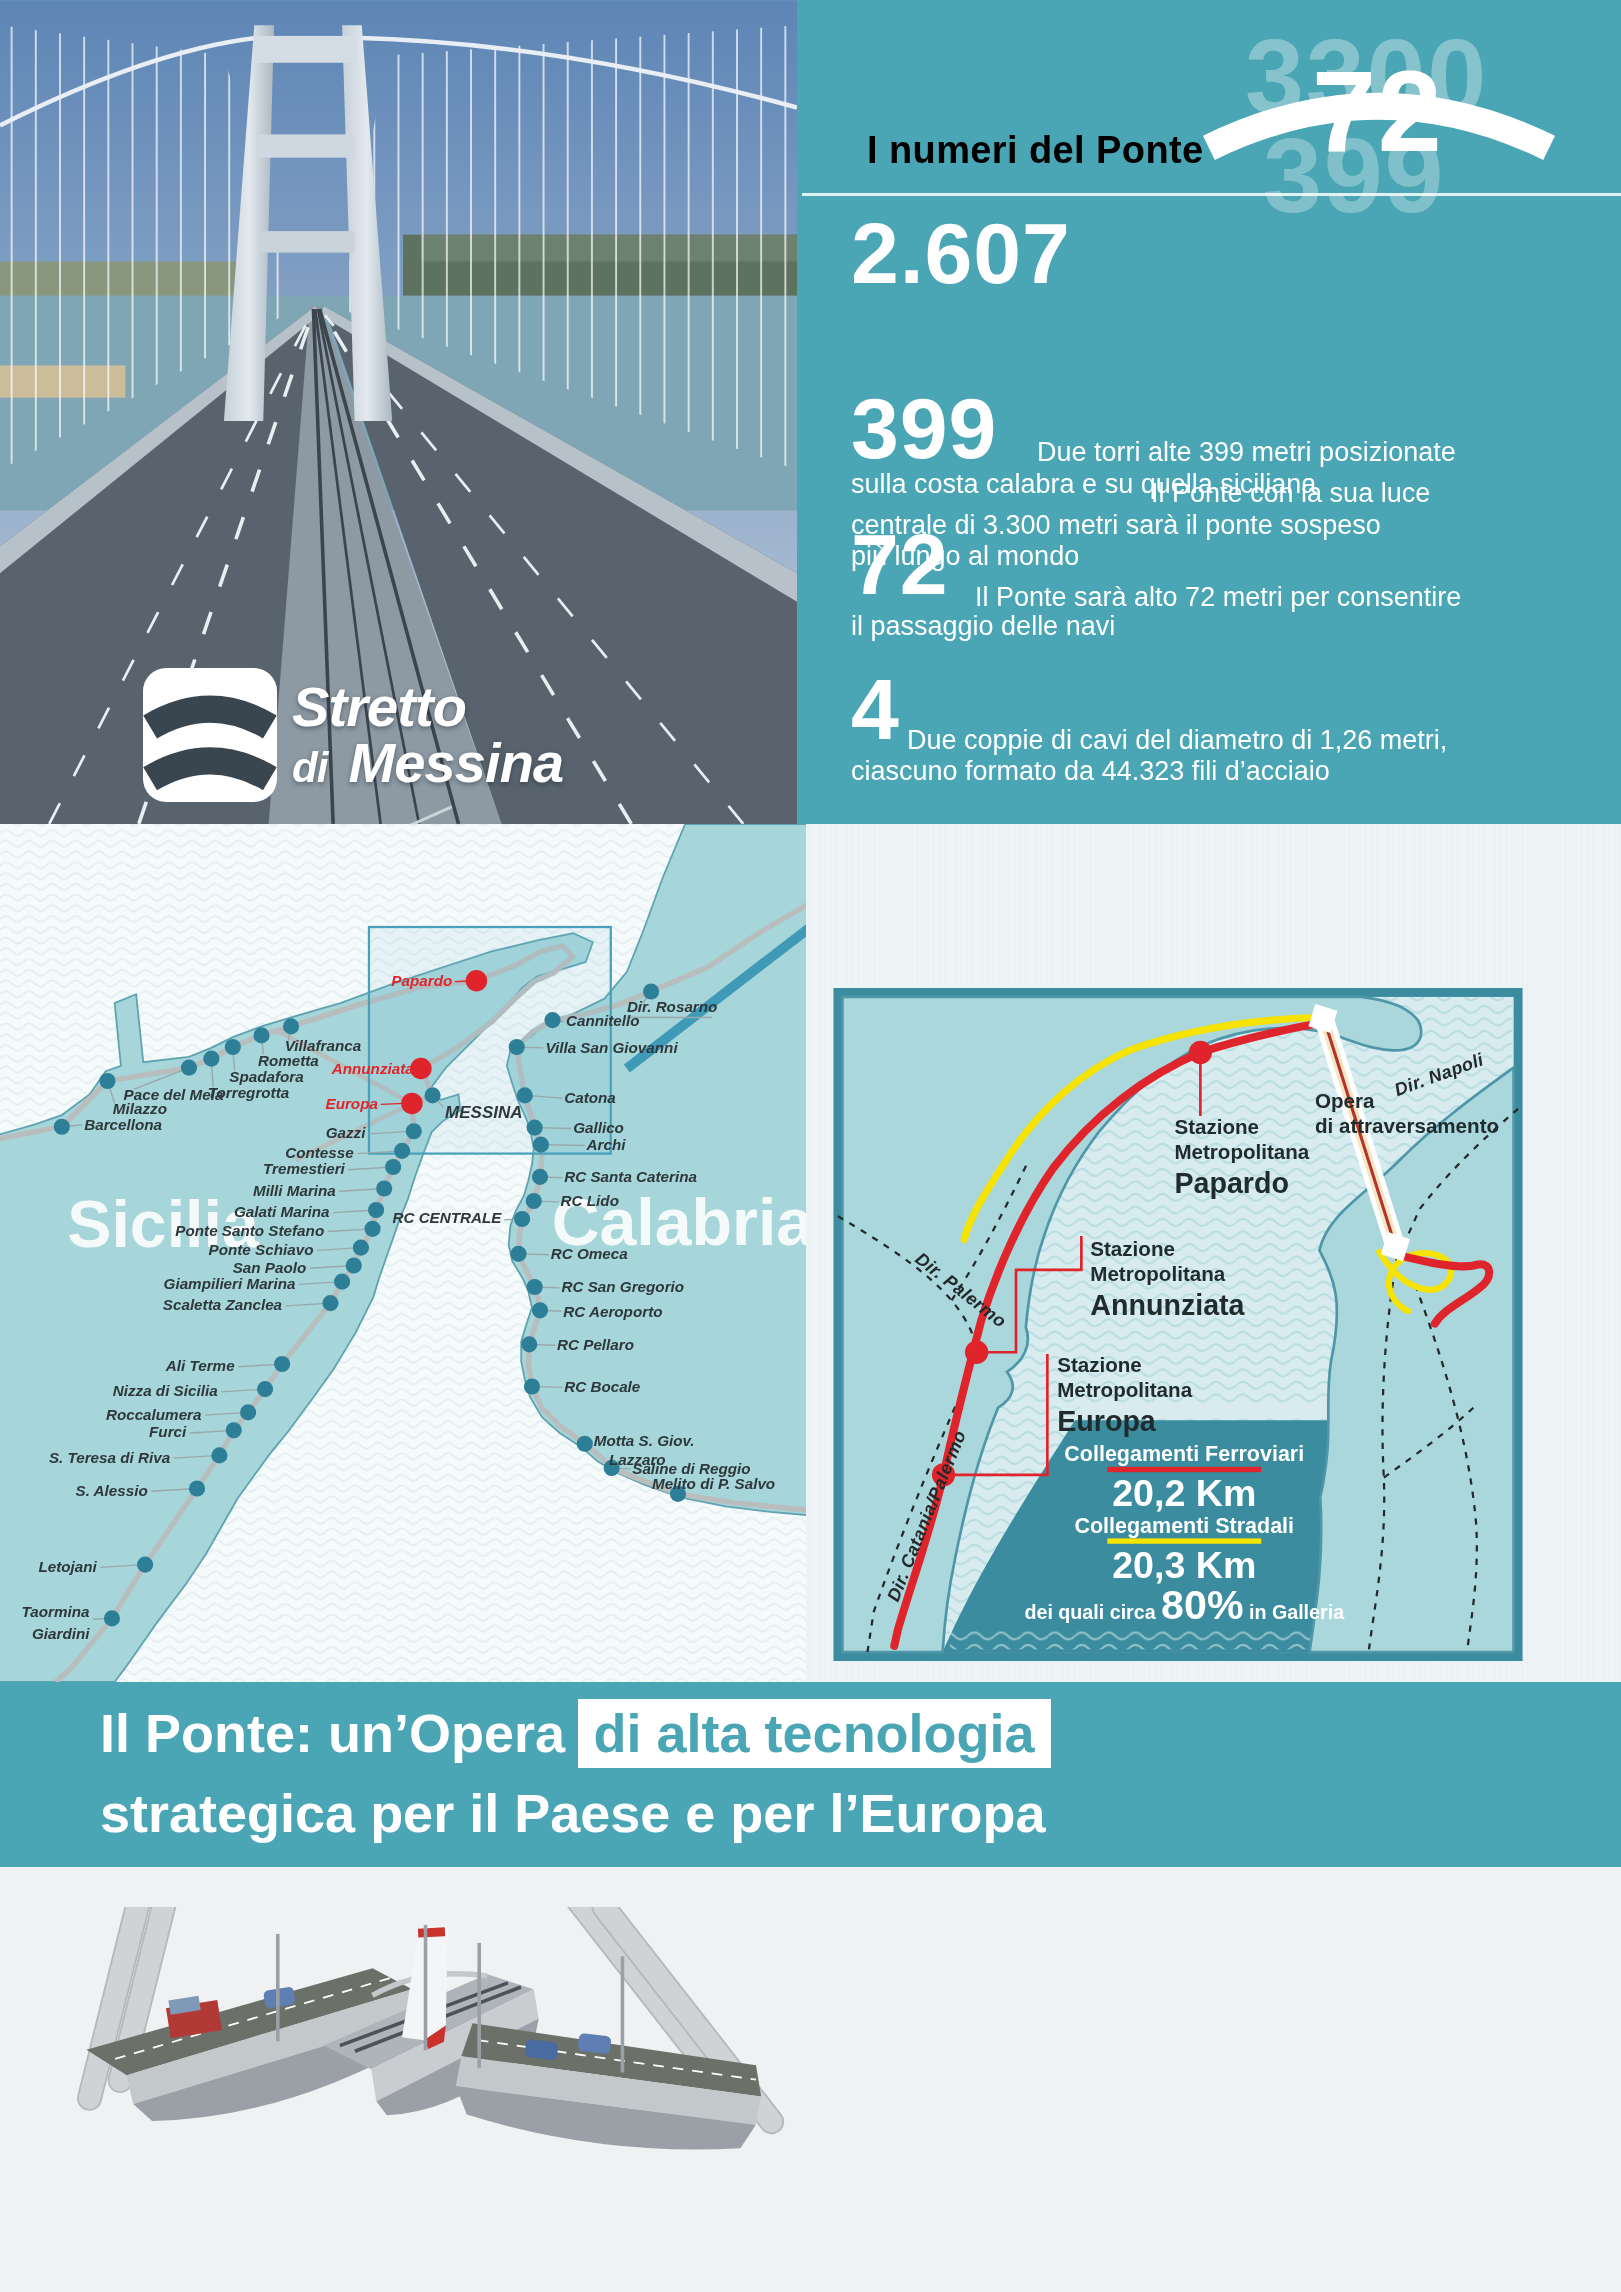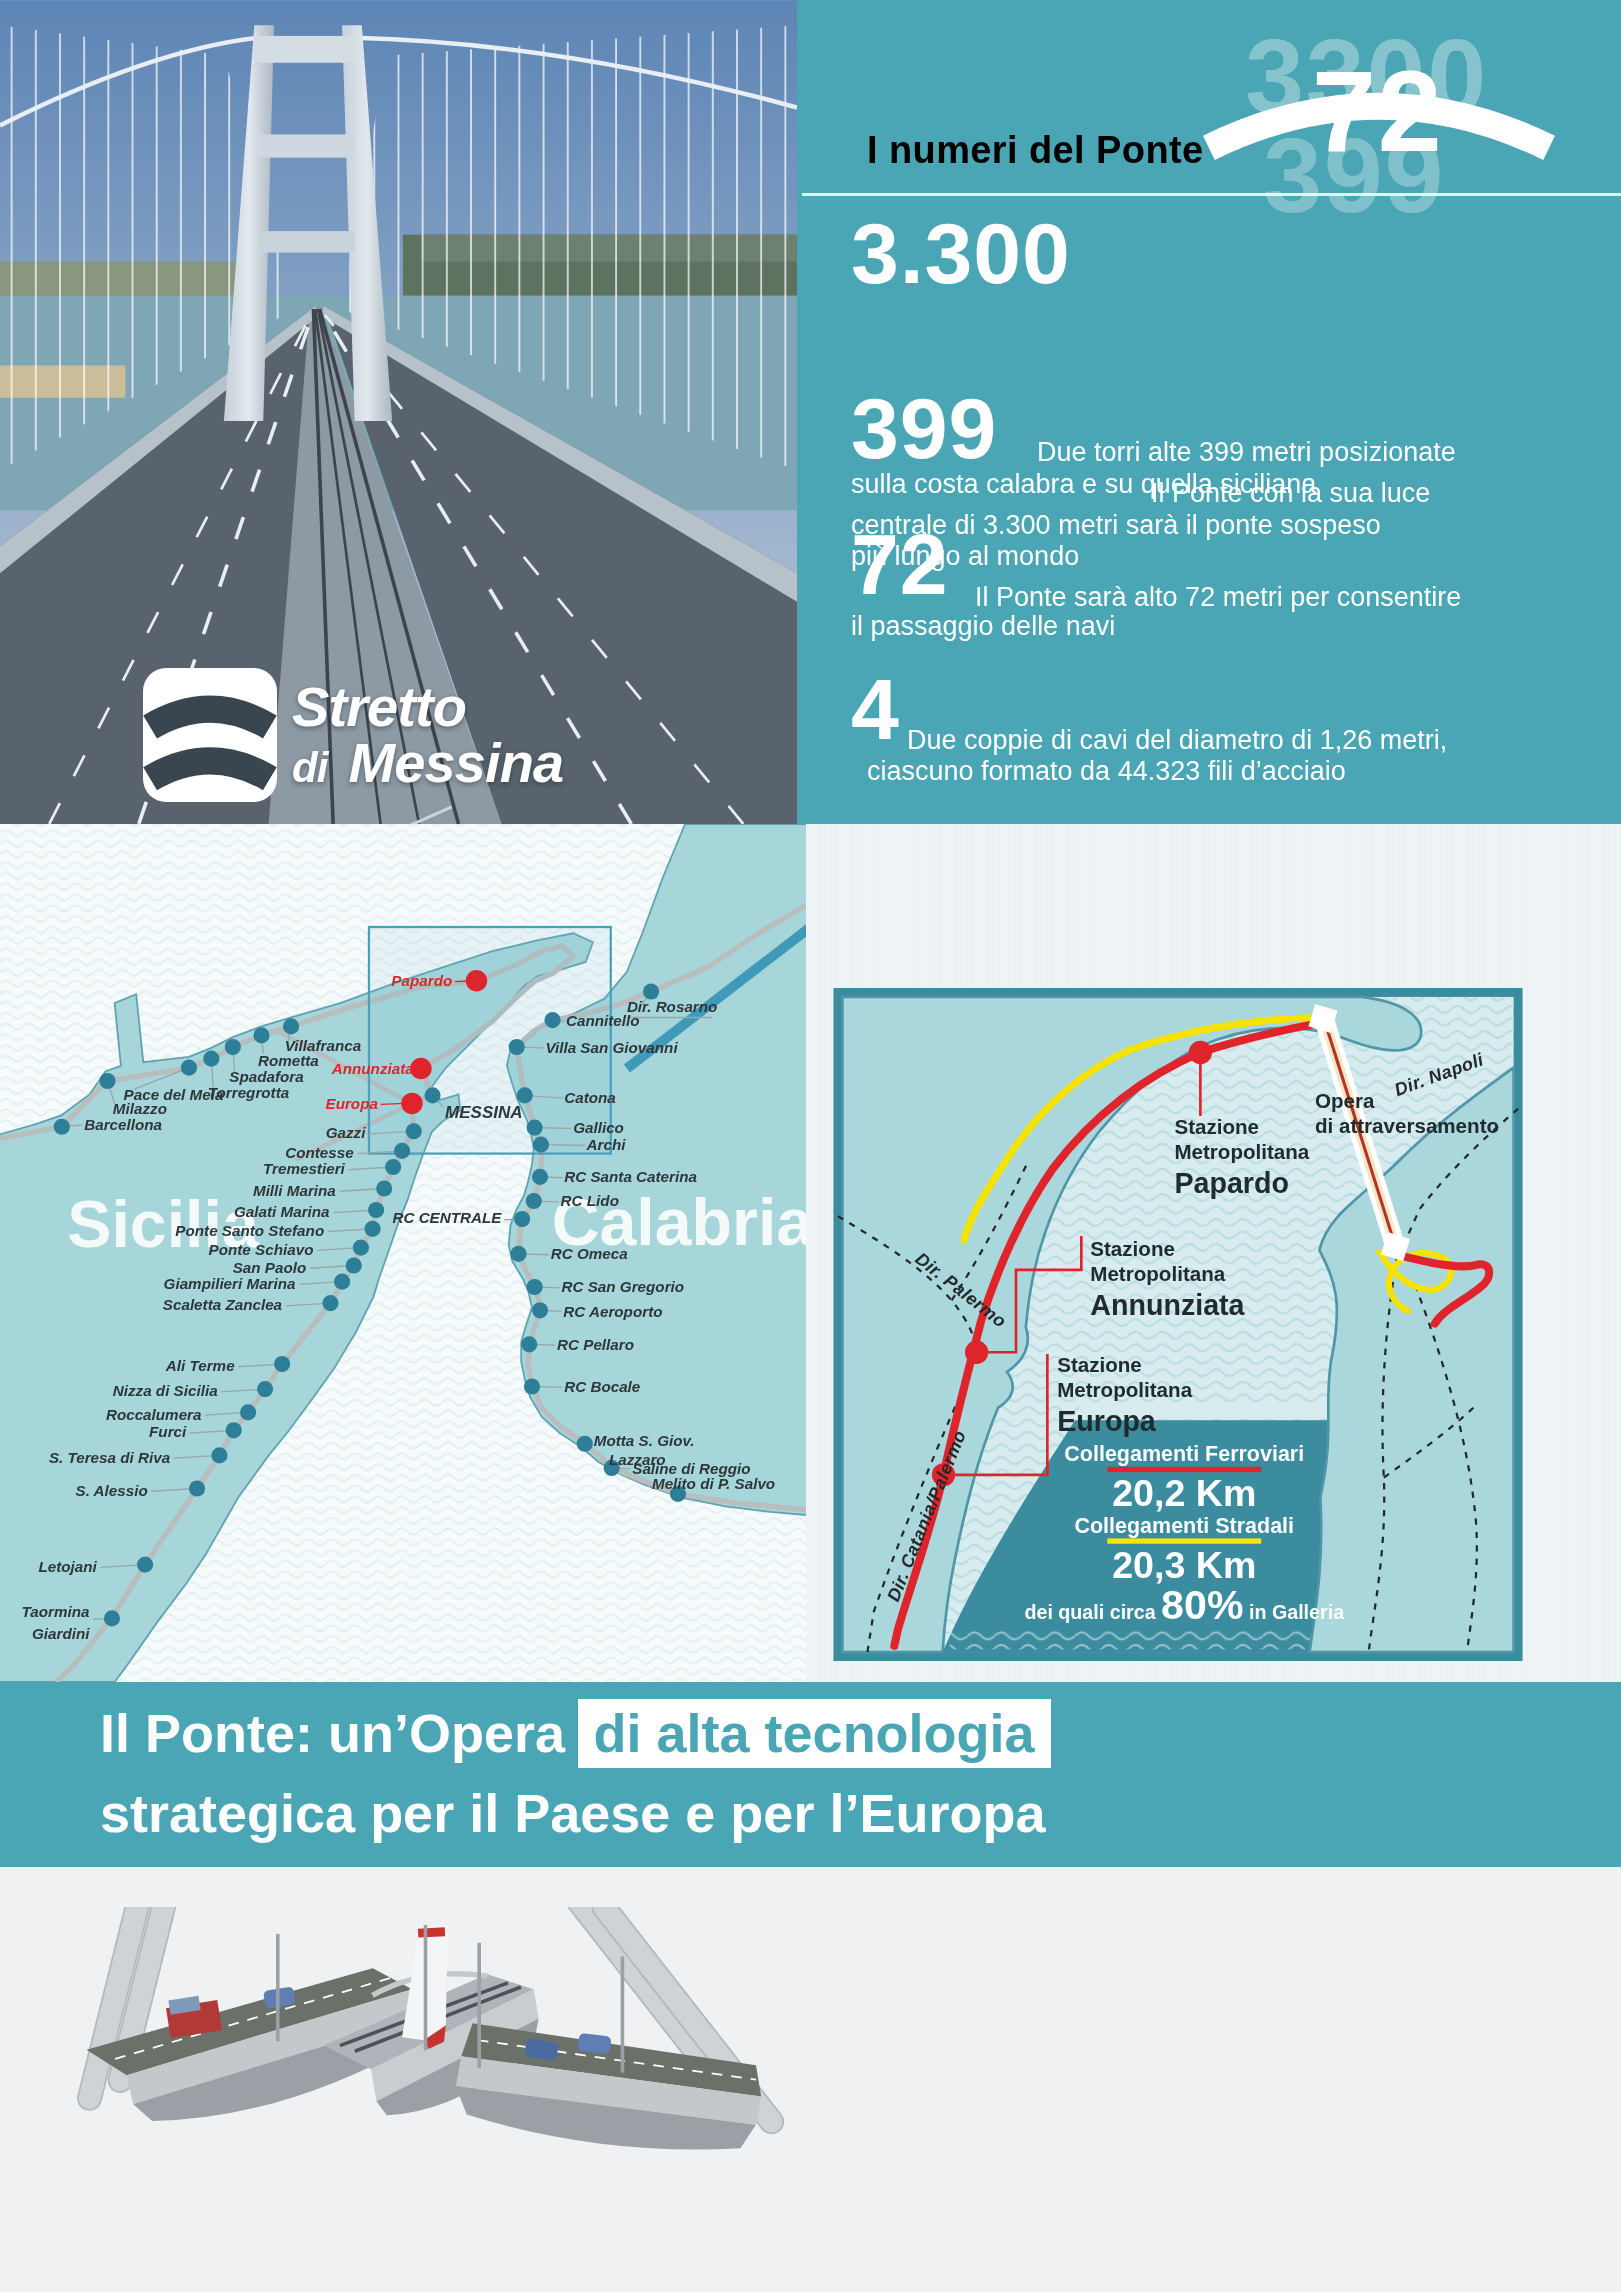--- a/index.html
+++ b/index.html
@@ -134,39 +134,39 @@
     <div class="abs wm" id="wm1">3300</div>
     <div class="abs wm" id="wm2">399</div>
     <div class="abs" id="wmArcWrap">
       <svg width="376" height="233" viewBox="0 0 420 260">
         <path d="M20,165 Q210,72 400,165" stroke="#ffffff" stroke-width="30" fill="none"></path>
       </svg>
     </div>
     <div class="abs wm" id="wm3">72</div>
 
     <div class="stat" style="top:215px;height:152px;">
-      <span class="big">3.300</span>
+      <span class="big">2.607</span>
       <span class="ln" style="left:300px;top:263px;">Il  Ponte con la sua luce</span>
       <span class="ln" style="left:0;top:295px;">centrale di 3.300 metri sarà il ponte sospeso</span>
       <span class="ln" style="left:0;top:326px;">più lungo al mondo</span>
     </div>
     <div class="stat" style="top:390px;height:125px;">
       <span class="big">399</span>
       <span class="ln" style="left:186px;top:47px;">Due torri alte 399 metri posizionate</span>
       <span class="ln" style="left:0;top:79px;">sulla costa calabra e su quella siciliana</span>
     </div>
     <div class="stat" style="top:526px;height:125px;">
       <span class="big">72</span>
       <span class="ln" style="left:124px;top:56px;">Il Ponte sarà alto 72 metri per consentire</span>
       <span class="ln" style="left:0;top:85px;">il passaggio delle navi</span>
     </div>
     <div class="stat" style="top:671px;height:125px;">
       <span class="big">4</span>
       <span class="ln" style="left:56px;top:54px;">Due coppie di cavi del diametro di 1,26 metri,</span>
-      <span class="ln" style="left:16px;top:85px;">ciascuno formato da 44.323 fili d’acciaio</span>
+      <span class="ln" style="left:0;top:85px;">ciascuno formato da 44.323 fili d’acciaio</span>
     </div>
   </div>
 
   <div id="mid" class="abs">
     <div id="slash" class="abs" style="position:absolute;left:246px;top:25px;"></div>
 
     <svg class="abs" style="left:0;top:0;" width="806" height="858" viewBox="0 920 900 958">
       <defs>
         <pattern id="seaw" width="26" height="12" patternUnits="userSpaceOnUse">
           <path d="M0,6 q6.5,-7 13,0 t13,0" stroke="#e3eef0" stroke-width="2" fill="none"></path>

